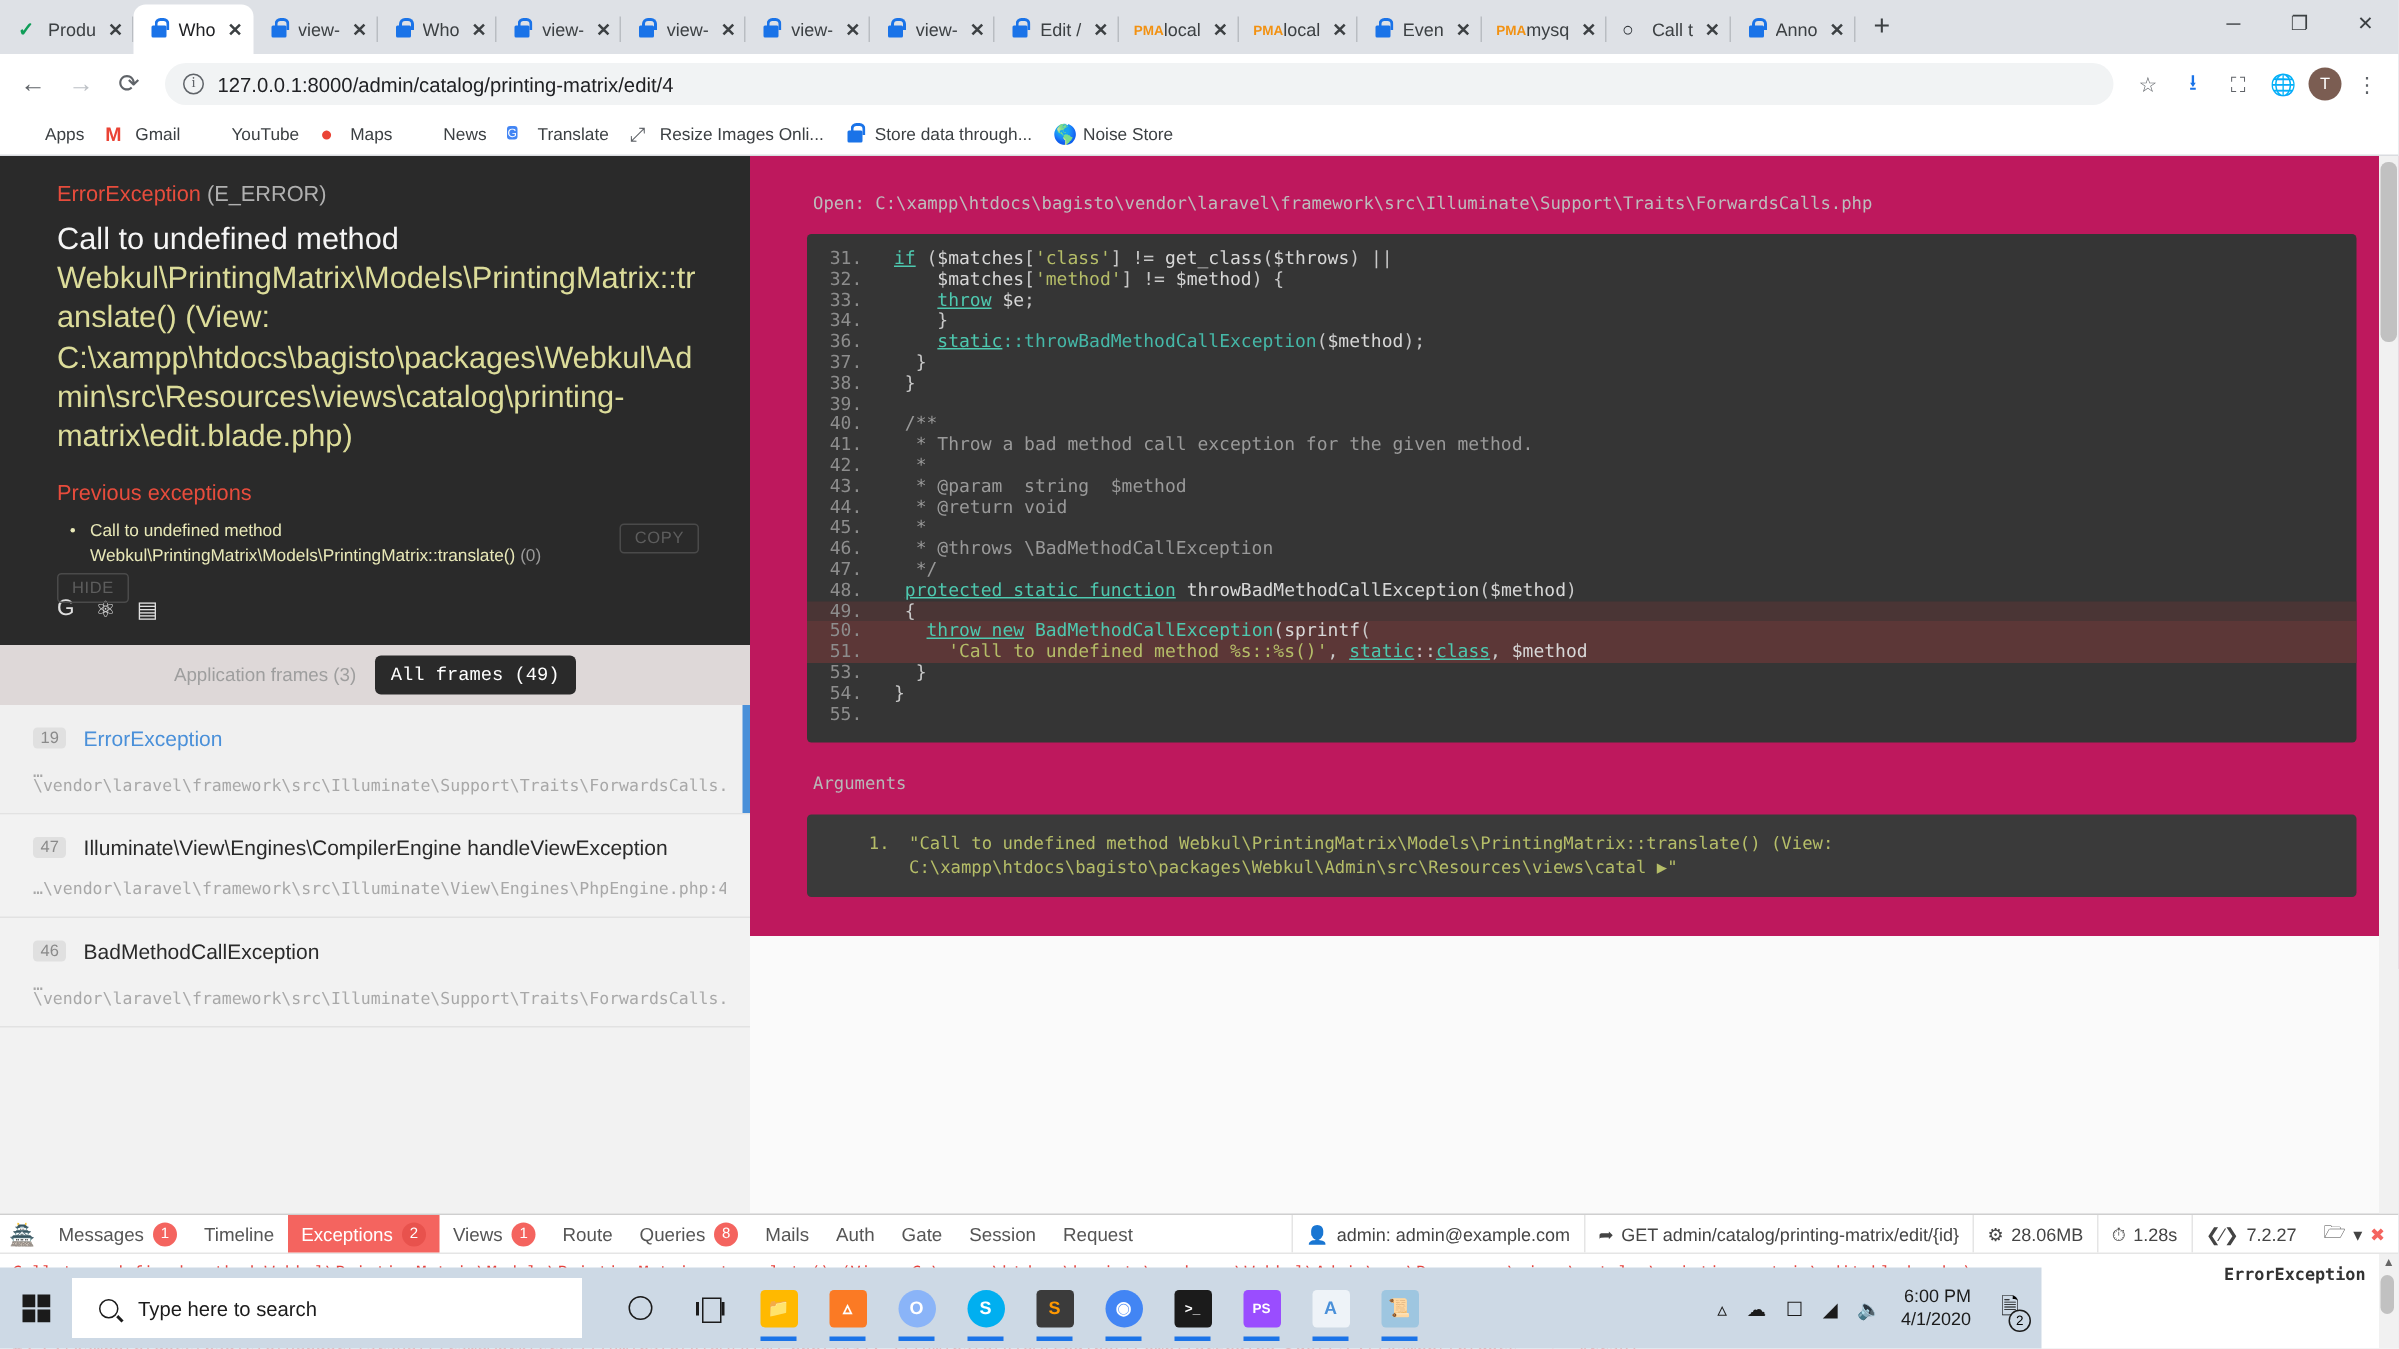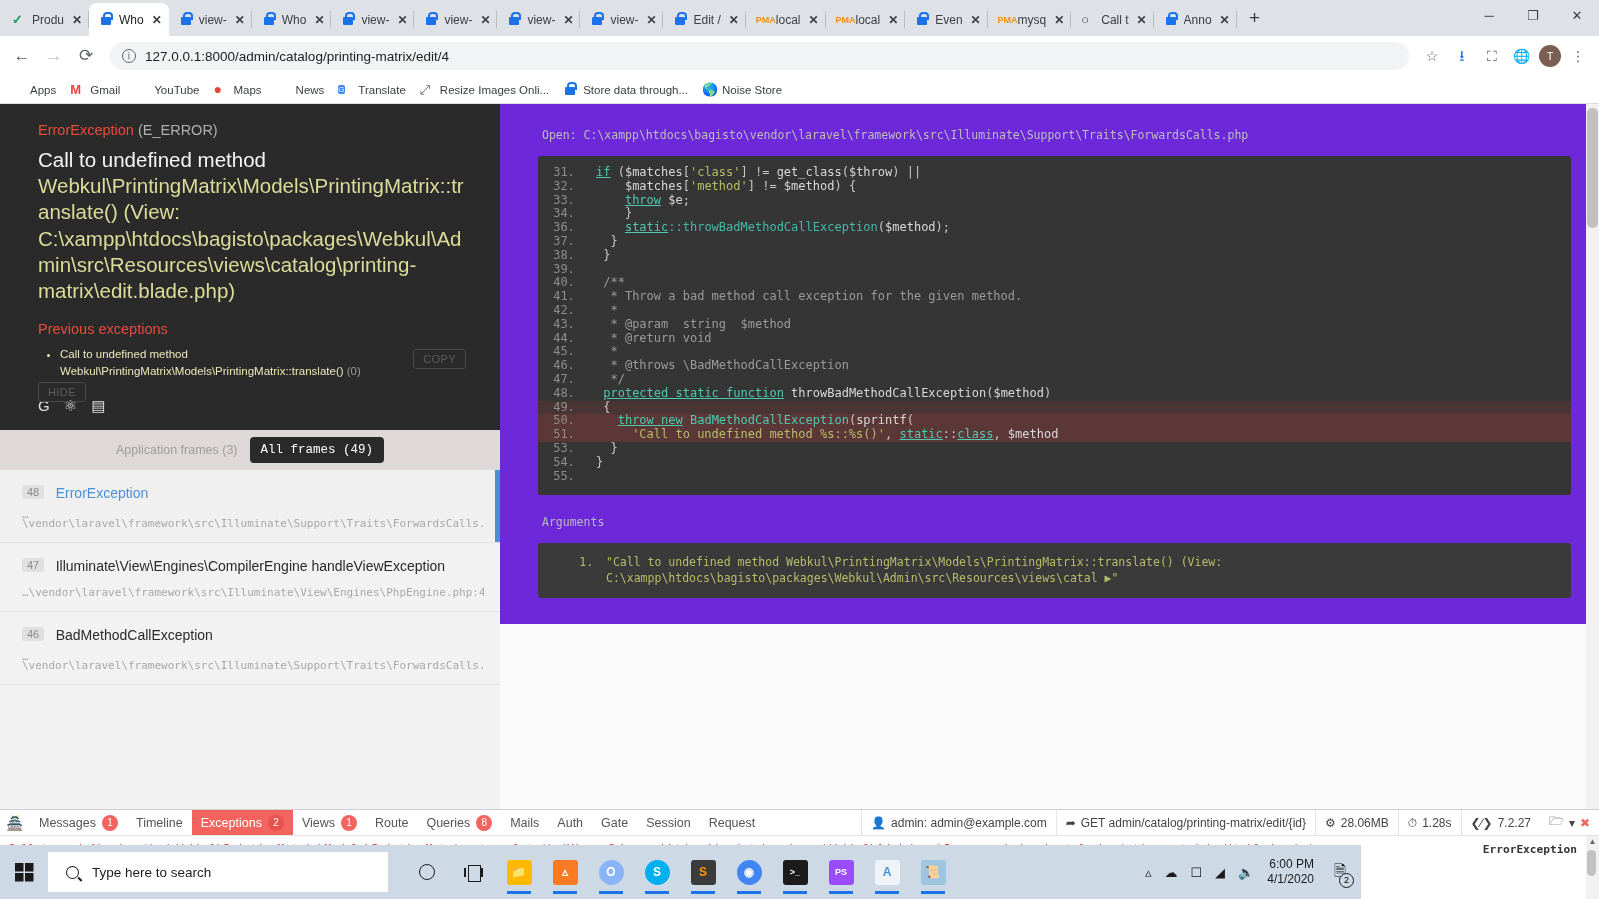--- a/index.html
+++ b/index.html
@@ -174,21 +174,21 @@
   }
   .frame-name { font-size: 14px; color: #2a2a2a; }
   .frame-name.link { color: #4a90d9; }
   .frame-file {
     font-family: "DejaVu Sans Mono", monospace; font-size: 11px; color: #a8a8a8;
     margin-top: 11px; white-space: nowrap; overflow: hidden;
   }
   .frame-file .ell { display:block; font-size:11px; line-height:4px; }
 
   
-  #right-panel { flex: 1; height: 542px; overflow: hidden; background: #6d28d9; position: relative; }
+  #right-panel { flex: 1; height: 542px; overflow: hidden; background: #be185d; position: relative; }
   #open-path {
     font-family: "DejaVu Sans Mono", monospace; font-size: 11.5px; color: #bdbdbd;
     padding: 24px 0 0 42px; white-space: nowrap;
   }
   #code-box {
     margin: 14px 28px 0 38px; background: #353535; border-radius: 3px;
     padding: 10px 0 12px 0; overflow: hidden;
   }
   .code-line {
     font-family: "DejaVu Sans Mono", monospace; font-size: 12px;
@@ -522,21 +522,21 @@
       </div>
 
       <div id="frames-nav">
         <div class="frames-tab">Application frames (3)</div>
         <div class="frames-tab active">All frames (49)</div>
       </div>
 
       <div id="frames-list">
         <div class="frame active">
           <div>
-            <span class="frame-idx">48</span>
+            <span class="frame-idx">19</span>
             <span class="frame-name link">ErrorException</span>
           </div>
           <div class="frame-file"><span class="ell">…</span><span>\vendor\laravel\framework\src\Illuminate\Support\Traits\ForwardsCalls.ph</span></div>
         </div>
         <div class="frame">
           <div>
             <span class="frame-idx">47</span>
             <span class="frame-name">Illuminate\View\Engines\CompilerEngine handleViewException</span>
           </div>
           <div class="frame-file">…\vendor\laravel\framework\src\Illuminate\View\Engines\PhpEngine.php:45</div>
@@ -551,21 +551,21 @@
       </div>
     </div>
 
     <div id="right-panel">
       <div id="open-path">
         <span>Open:</span>
         <span>C:\xampp\htdocs\bagisto\vendor\laravel\framework\src\Illuminate\Support\Traits\ForwardsCalls.php</span>
       </div>
 
       <div id="code-box">
-        <div class="code-line"><span class="ln">31.</span><span class="kw">if</span> (<span class="var">$matches</span>[<span class="str">'class'</span>] != <span class="fn">get_class</span>(<span class="var">$throw</span>) ||</div>
+        <div class="code-line"><span class="ln">31.</span><span class="kw">if</span> (<span class="var">$matches</span>[<span class="str">'class'</span>] != <span class="fn">get_class</span>(<span class="var">$throws</span>) ||</div>
         <div class="code-line"><span class="ln">32.</span>    <span class="var">$matches</span>[<span class="str">'method'</span>] != <span class="var">$method</span>) {</div>
         <div class="code-line"><span class="ln">33.</span>    <span class="kw">throw</span> <span class="var">$e</span>;</div>
         <div class="code-line"><span class="ln">34.</span>    }</div>
         <div class="code-line"><span class="ln">36.</span>    <span class="kw">static</span><span class="kw2">::throwBadMethodCallException</span>(<span class="var">$method</span>);</div>
         <div class="code-line"><span class="ln">37.</span>  }</div>
         <div class="code-line"><span class="ln">38.</span> }</div>
         <div class="code-line"><span class="ln">39.</span></div>
         <div class="code-line"><span class="ln">40.</span> <span class="cmt">/**</span></div>
         <div class="code-line"><span class="ln">41.</span>  <span class="cmt">* Throw a bad method call exception for the given method.</span></div>
         <div class="code-line"><span class="ln">42.</span>  <span class="cmt">*</span></div>

